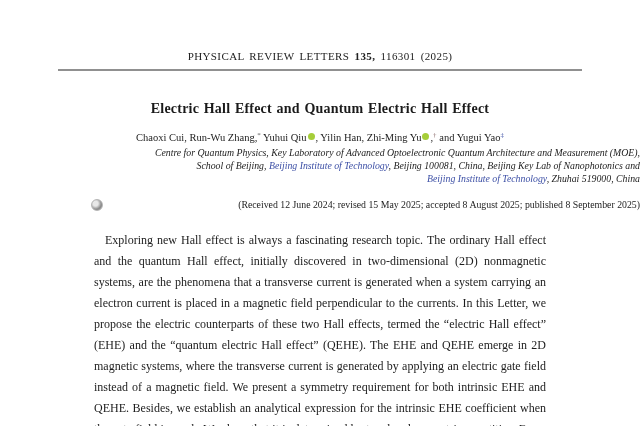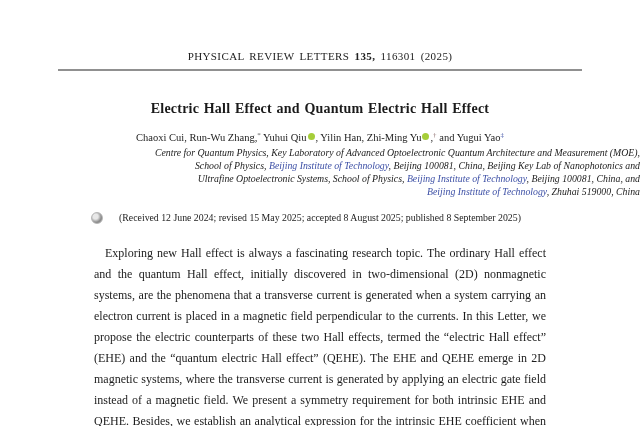--- a/index.html
+++ b/index.html
@@ -60,21 +60,21 @@
     line-height:13px;
     margin-top:3px;
     color:#222;
   }
   .link{color:#3c4fa5;text-decoration:none;cursor:pointer;font-style:italic;}
 
   
   .received-row{
     position:relative;
     margin-top:14px;
-    text-align:center;
+    text-align:right;
     font-size:9.8px;
     color:#222;
   }
   .crossmark{
     position:absolute;left:91px;top:0px;
     display:inline-block;width:10px;height:10px;border-radius:50%;
     background:radial-gradient(circle at 35% 35%, #e8e8e8 0 28%, #8d8d8d 62%);
     border:1px solid #b5b5b5;
     cursor:pointer;
   }
@@ -113,24 +113,21 @@
 
   <div class="authors">
     <span>Chaoxi Cui, Run-Wu Zhang,</span><sup class="sup-star">*</sup><span> Yuhui Qiu</span><span class="orcid"></span><span>, Yilin Han, Zhi-Ming Yu</span><span class="orcid"></span><span>,</span><sup class="sup-dagger">†</sup><span> and Yugui Yao</span><sup class="sup-ddagger">‡</sup>
   </div>
 
   <div class="affils">
     <div>
       <span>Centre for Quantum Physics, Key Laboratory of Advanced Optoelectronic Quantum Architecture and Measurement (MOE),</span>
     </div>
     <div>
-      <span>School of Physics, </span><span class="link">Beijing Institute of Technology</span><span>, Beijing 100081, China, Beijing Key Lab of Nanophotonics and</span>
-    </div>
-    <div>
-      <span>Ultrafine Optoelectronic Systems, School of Physics, </span><span class="link">Beijing Institute of Technology</span><span>, Beijing 100081, China, and</span>
+      <span>School of Beijing, </span><span class="link">Beijing Institute of Technology</span><span>, Beijing 100081, China, Beijing Key Lab of Nanophotonics and</span>
     </div>
     <div>
       <span class="link">Beijing Institute of Technology</span><span>, Zhuhai 519000, China</span>
     </div>
   </div>
 
   <div class="received-row">
     <span class="crossmark"></span>
     <span>(Received 12 June 2024; revised 15 May 2025; accepted 8 August 2025; published 8 September 2025)</span>
   </div>

